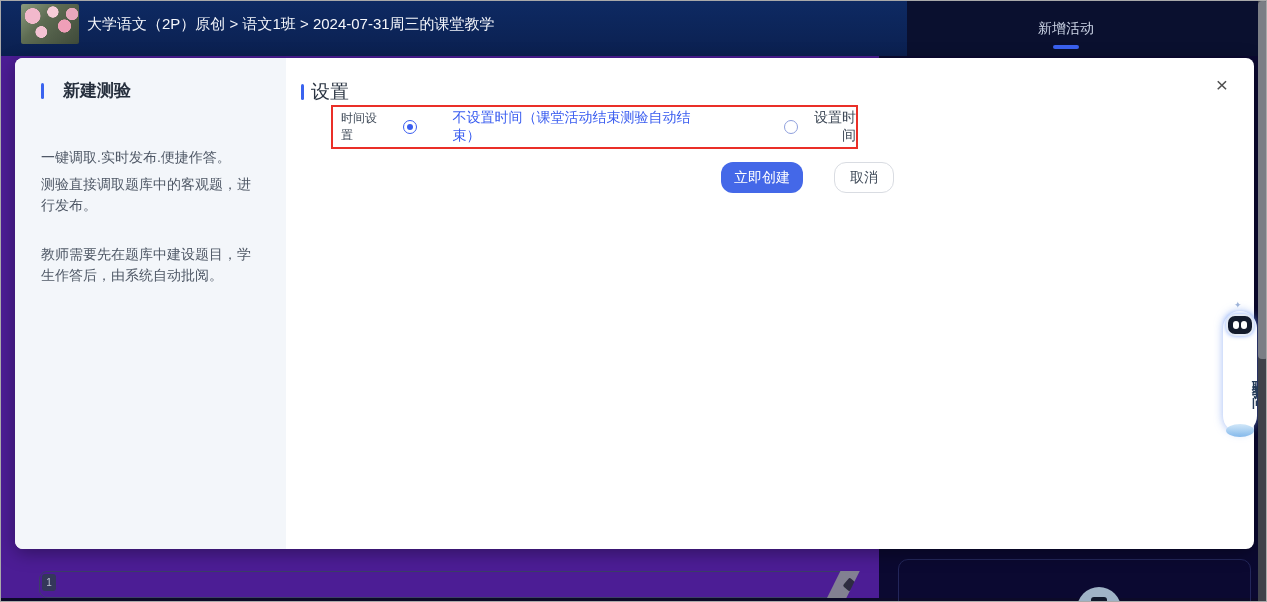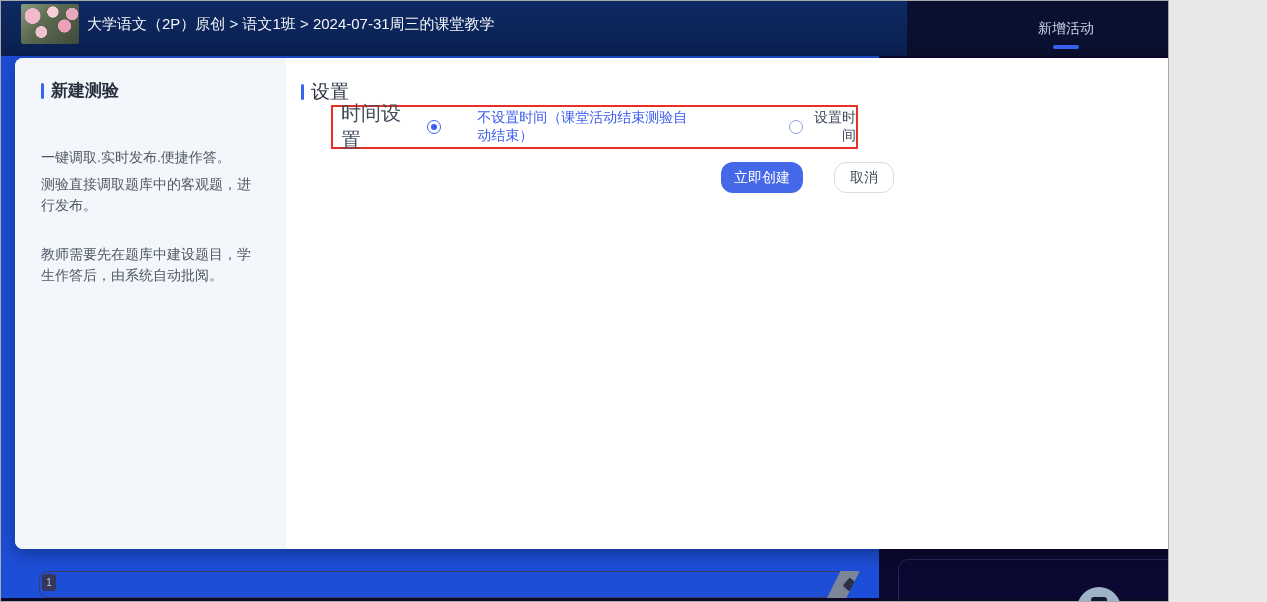--- a/index.html
+++ b/index.html
@@ -1,19 +1,19 @@
 <!DOCTYPE html>
 <html><head>
 <meta charset="utf-8">
 <style>
   * { margin:0; padding:0; box-sizing:border-box; }
   body { background:#e8e8e8; font-family:"Liberation Sans","DejaVu Sans",sans-serif; }
   .stage {
-    position:relative; width:1169px; height:602px; overflow:hidden;
-    background:#1d4ed8; border:1px solid #a9a9a9;
+    position:relative; width:1267px; height:602px; overflow:hidden;
+    background:#4c1d95; border:1px solid #a9a9a9;
   }
   
   .header { position:absolute; left:0; top:0; width:1267px; height:55px;
     background:linear-gradient(180deg,#0e2a63,#0b2050); }
   .header-right { position:absolute; left:906px; top:0; width:351px; height:55px; background:#0a102f; }
   .thumb { position:absolute; left:20px; top:3px; width:58px; height:40px; border-radius:2px;
     background:
       radial-gradient(circle at 20% 30%, #f2b9cc 0 14%, transparent 15%),
       radial-gradient(circle at 55% 20%, #f6cdd8 0 12%, transparent 13%),
       radial-gradient(circle at 75% 55%, #ef9fb8 0 13%, transparent 14%),
@@ -28,30 +28,30 @@
   .tab-underline { position:absolute; left:1052px; top:44px; width:26px; height:4px;
     border-radius:2px; background:#3a61ef; }
   
   .right-panel { position:absolute; left:878px; top:55px; width:379px; height:547px; background:#0b0931; }
   .bottom-strip { position:absolute; left:0; top:597px; width:1267px; height:5px; background:#0c0a28; }
   
   .modal { position:absolute; left:14px; top:57px; width:1239px; height:491px;
     background:#ffffff; border-radius:8px; box-shadow:0 4px 18px rgba(0,0,0,.35); }
   .modal-sidebar { position:absolute; left:0; top:0; width:271px; height:491px;
     background:#f3f6fa; border-radius:8px 0 0 8px; }
-  .side-title { position:absolute; left:26px; top:21px; display:flex; align-items:center; }
+  .side-title { position:absolute; left:26px; top:21px; display:flex; align-items:center;gap:12px; }
   .vbar { width:3px; height:16px; background:#3a63ef; border-radius:2px; margin-right:7px; }
   .side-title span.t { font-size:17px; font-weight:bold; color:#262f3d; }
   .side-p { position:absolute; left:26px; width:222px; font-size:14px; line-height:21px; color:#4f5866;margin-top:16px; }
   .p1 { top:73px; } .p2 { top:100px; } .p3 { top:170px; }
   .section-title { position:absolute; left:286px; top:21px; display:flex; align-items:center; }
   .section-title span.t { font-size:19px; font-weight:normal; color:#2a3442; }
   .red-box { position:absolute; left:316px; top:47px; width:527px; height:44px;
     border:2px solid #ea2f28; display:flex; align-items:center; padding-left:8px; }
-  .time-label { font-size:20px; color:#3f4a58; }
+  .time-label { font-size:12px; color:#3f4a58; }
   .radio-group { display:flex; align-items:center; cursor:pointer; }
   .rg1 { margin-left:17px;gap:28px; } .rg2 { margin-left:88px; }
   .radio { width:14px; height:14px; border-radius:50%; position:relative; flex:none; }
   .radio.sel { border:1px solid #3a5df0; }
   .radio.sel::after { content:""; position:absolute; left:3px; top:3px; width:6px; height:6px;
     border-radius:50%; background:#3a5df0; }
   .radio.unsel { border:1px solid #8fa0dd; background:#fff; }
   .radio-label { margin-left:8px; font-size:14px; }
   .lbl-blue { color:#3a5df0; } .lbl-dark { color:#3f4a58;text-align:right; }
   .btn-row { position:absolute; left:706px; top:104px; display:flex; }

